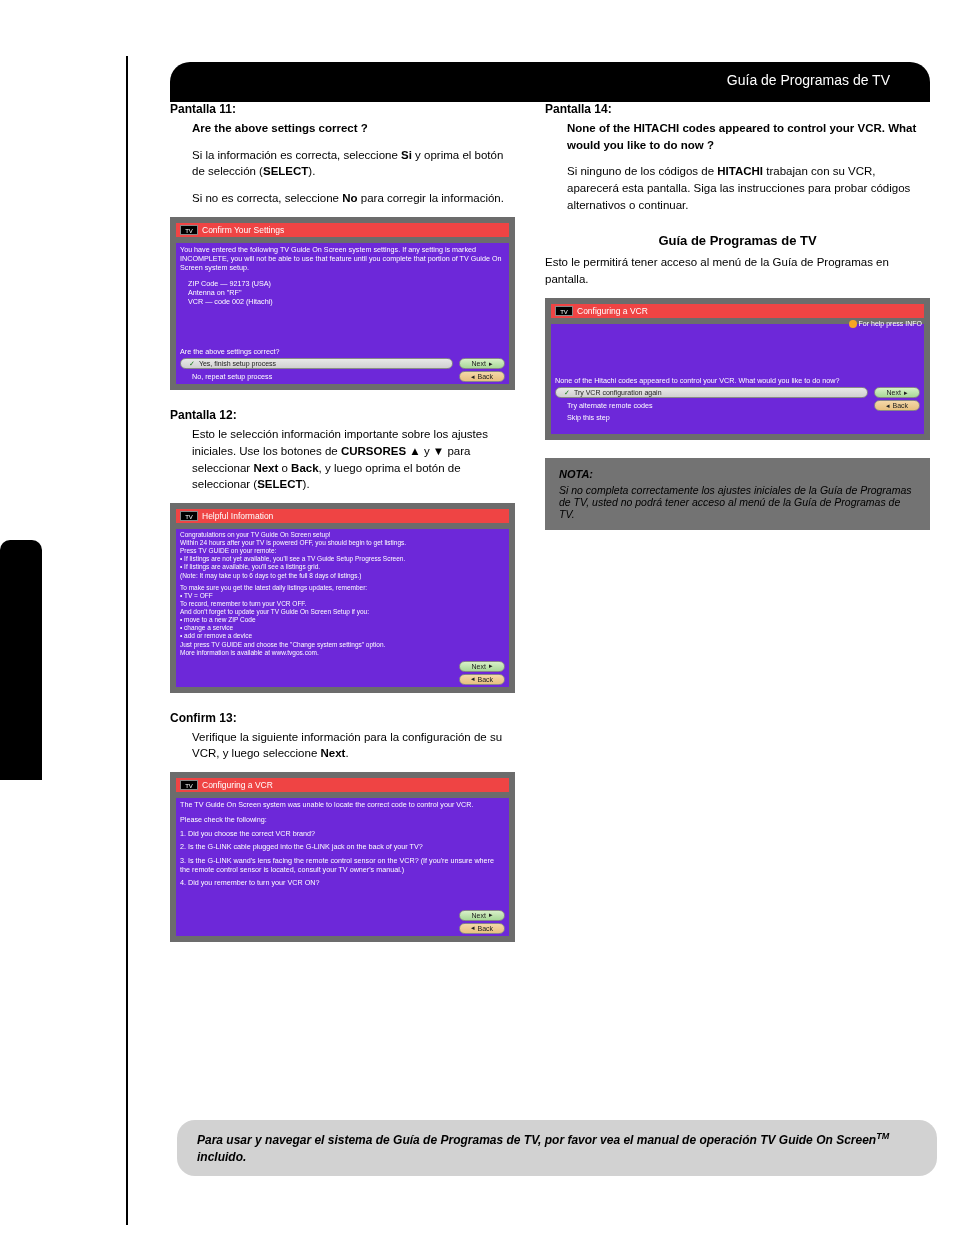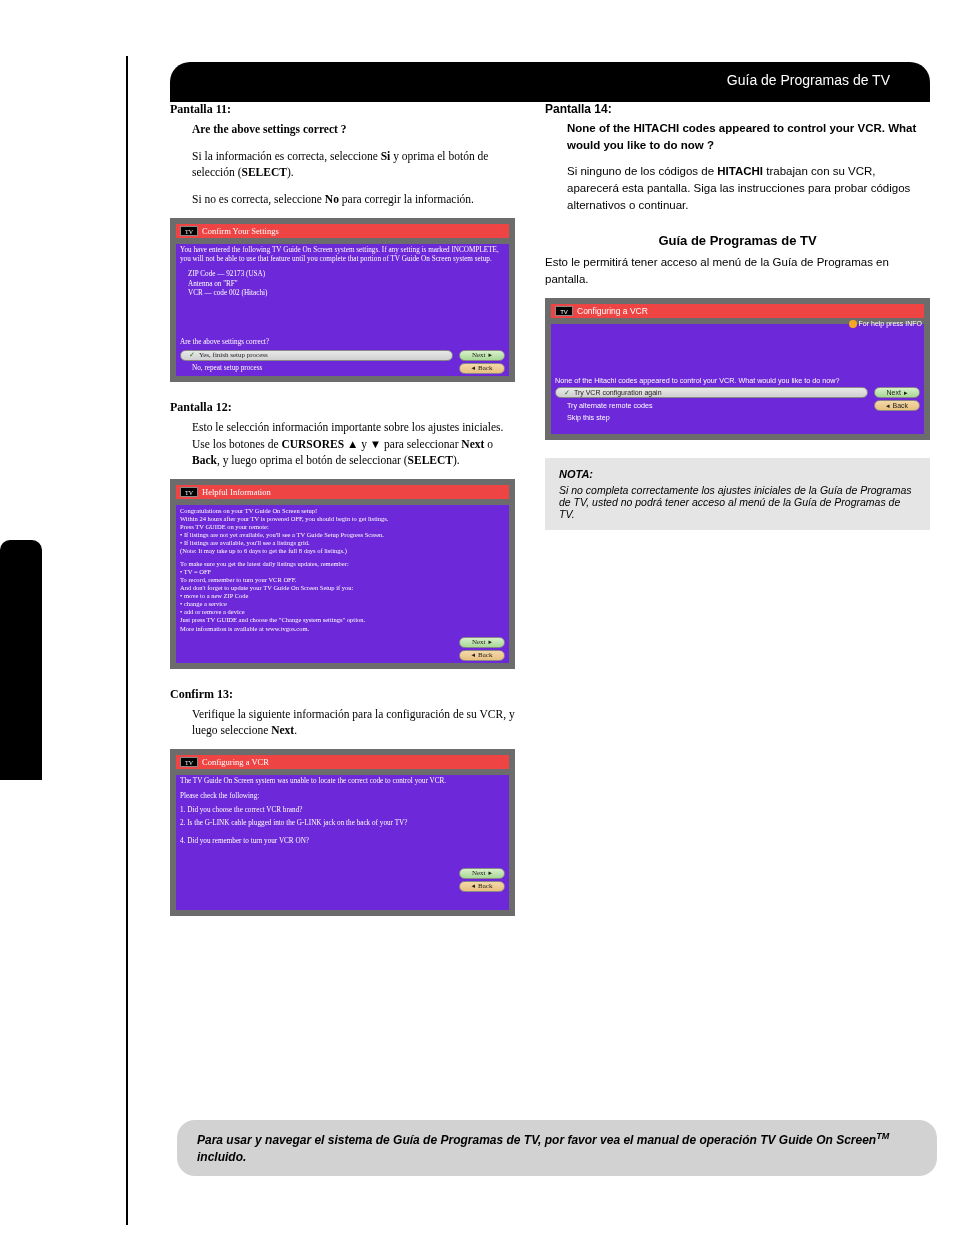--- a/index.html
+++ b/index.html
@@ -55,21 +55,21 @@
     position: absolute;
     left: 170px;
     top: 102px;
     width: 760px;
   }
   .two-col {
     display: flex;
     gap: 30px;
     align-items: flex-start;
   }
-  .col-left { width: 345px; font-family: Liberation Serif, serif; }
+  .col-left { width: 345px; }
   .col-right { width: 385px; }
   .para { font-size: 11.5px; line-height: 1.45; color: #000; margin-bottom: 10px; }
   .para b { font-weight: bold; }
   .heading-line { font-size: 12px; font-weight: bold; margin-bottom: 4px; }
   .indent-block { padding-left: 22px; }
 
   
   .ss-card {
     background: #6c6c6c;
     padding: 6px;
@@ -136,21 +136,21 @@
   .ss-help-badge {
     position:absolute; top:22px; right:8px;
     font-size:7px; color:#fff;
   }
   .ss-help-badge .dot {
     display:inline-block; width:8px;height:8px;border-radius:50%;
     background:#f5a623; margin-right:2px; vertical-align:middle;
   }
   
   .note-box {
-    background: #e5e5e5;
+    background: #737373;
     padding: 10px 14px;
     font-size: 11px;
     margin-top: 12px;
   }
   .note-box .note-title {
     font-weight: bold;
     font-style: italic;
     margin-bottom: 4px;
   }
   .note-box .note-body { font-style: italic; font-size:10.5px; }
@@ -301,20 +301,21 @@
         </div>
         <div class="ss-body ss-body13">
           <div class="ss-line">The TV Guide On Screen system was unable to locate the correct code to control your VCR.</div>
           <div style="height:6px"></div>
           <div class="ss-line">Please check the following:</div>
           <div style="height:4px"></div>
           <div class="ss-line">1.  Did you choose the correct VCR brand?</div>
           <div style="height:4px"></div>
           <div class="ss-line">2.  Is the G-LINK cable plugged into the G-LINK jack on the back of your TV?</div>
           <div style="height:4px"></div>
+          <div class="ss-line">3.  Is the G-LINK wand's lens facing the remote control sensor on the VCR? (If you're unsure where the remote control sensor is located, consult your TV owner's manual.)</div>
           <div style="height:4px"></div>
           <div class="ss-line">4.  Did you remember to turn your VCR ON?</div>
           <div class="pill-stack-right" style="margin-top:22px">
             <span class="pill short green">
               <span>Next</span>
               <span style="margin-left:3px">▸</span>
             </span>
             <span class="pill short orange">
               <span style="margin-right:3px">◂</span>
               <span>Back</span>

